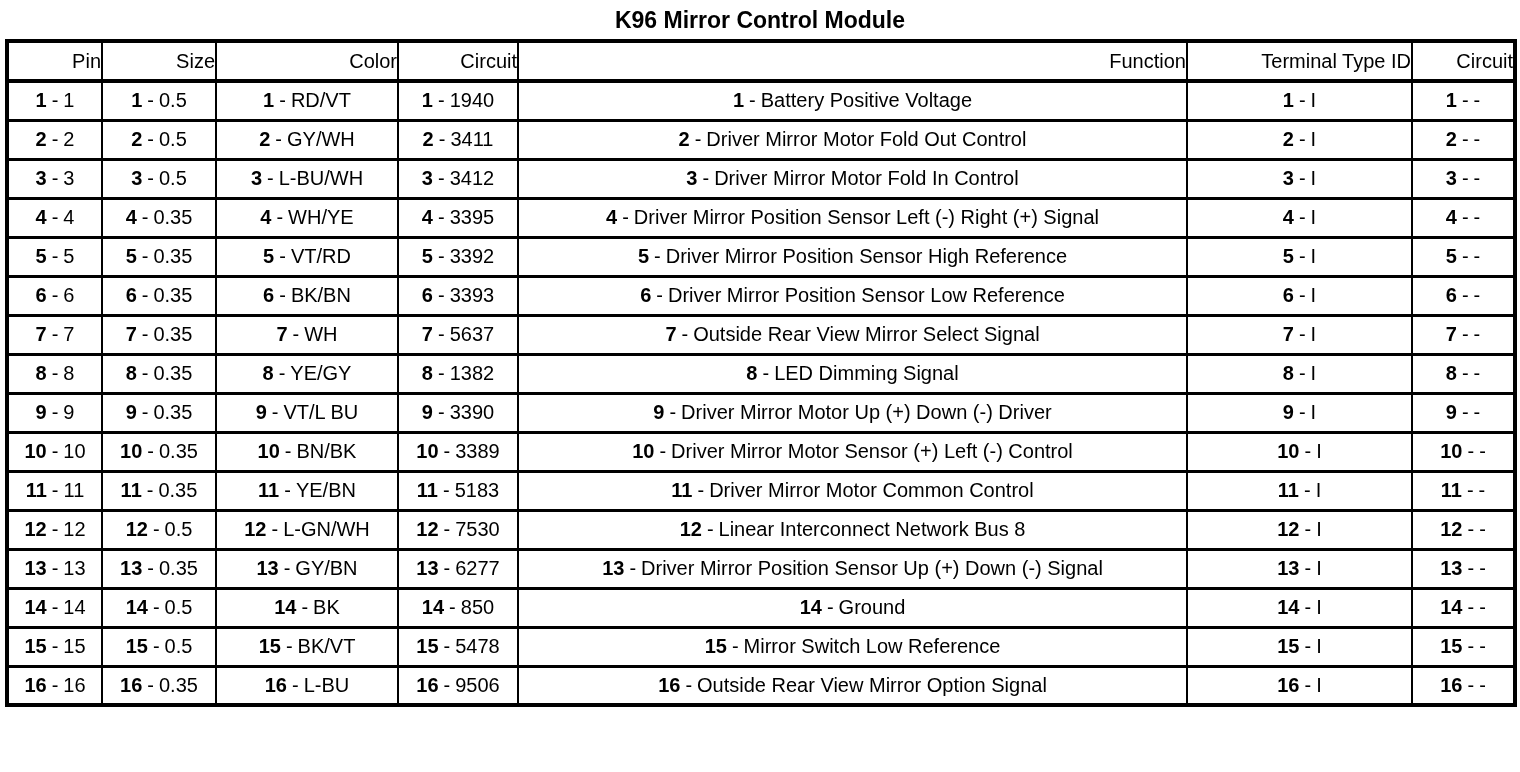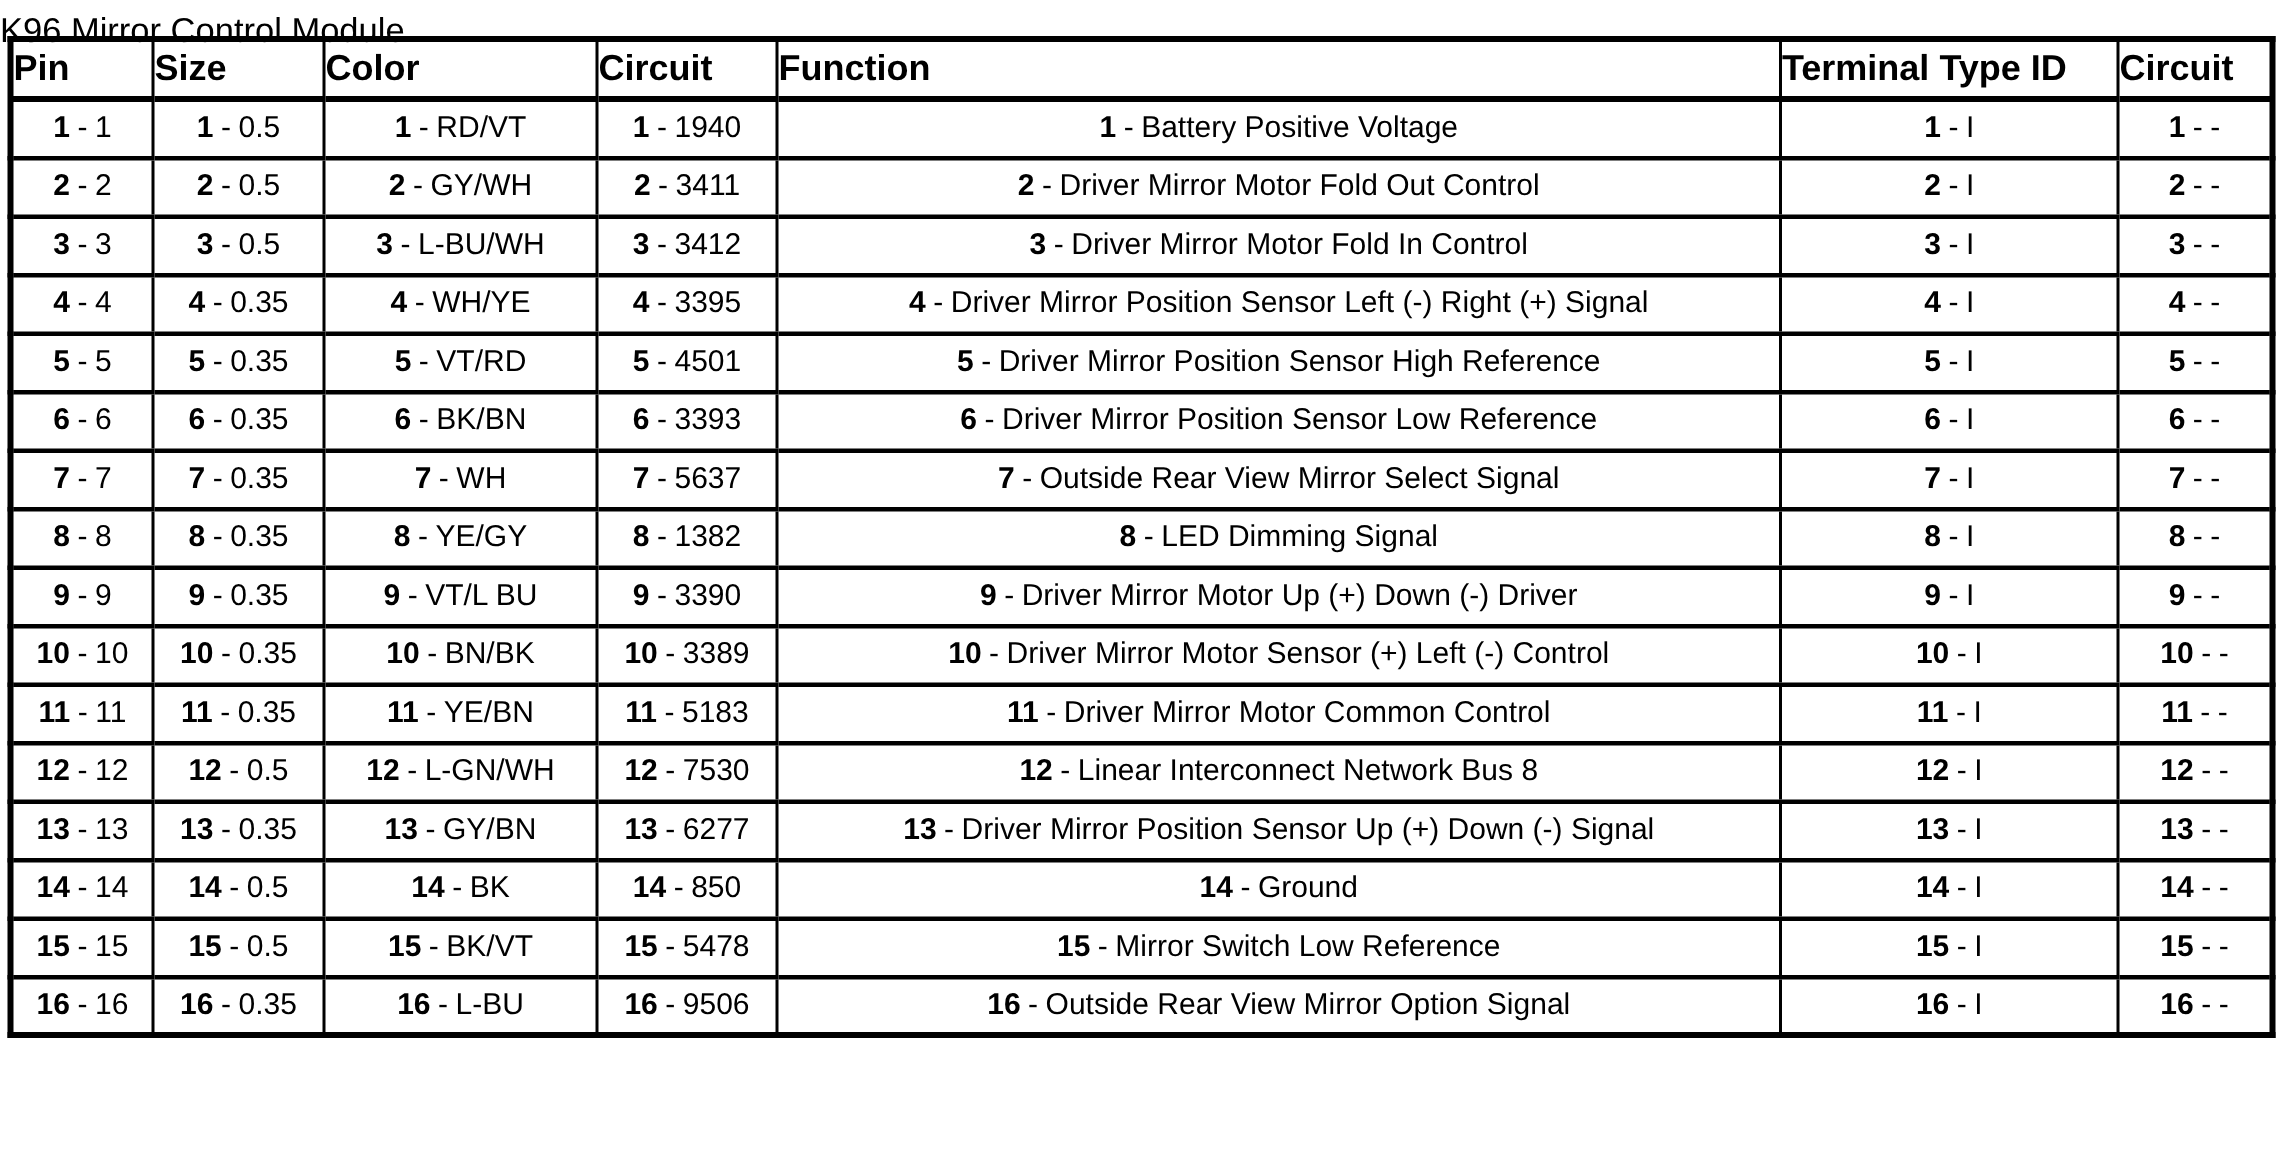--- a/index.html
+++ b/index.html
@@ -3,39 +3,40 @@
 <meta charset="utf-8">
 <style>
   * { box-sizing: border-box; }
   body {
     width: 1520px; height: 772px; margin: 0;
     background: #ffffff; color: #000000;
     font-family: "Liberation Sans", sans-serif;
     overflow: hidden;
   }
   .title {
-    font-weight: normal;
+    text-align: center;
+    font-weight: bold;
     font-size: 23px;
     padding-top: 7px;
-    height: 24px;
+    height: 39px;
   }
   table.pinout {
     border-collapse: collapse;
     table-layout: fixed;
     width: 1508px;
     margin-left: 5px;
     border: 4px solid #000;
   }
   th {
     border: 2px solid #000;
     border-bottom: 4px solid #000;
     height: 40px;
-    font-size: 24px;
-    font-weight: bold;
-    text-align: left;
+    font-size: 20px;
+    font-weight: normal;
+    text-align: right;
     padding: 0;
   }
   td {
     border: 2px solid #000;
     border-top-width: 3px;
     border-bottom-width: 3px;
     height: 39px;
     font-size: 20px;
     text-align: center;
     padding: 0;
@@ -104,21 +105,21 @@
         <td><span class="num">4</span><span class="sep">-</span><span class="val">WH/YE</span></td>
         <td><span class="num">4</span><span class="sep">-</span><span class="val">3395</span></td>
         <td><span class="num">4</span><span class="sep">-</span><span class="val">Driver Mirror Position Sensor Left (-) Right (+) Signal</span></td>
         <td><span class="num">4</span><span class="sep">-</span><span class="val">I</span></td>
         <td><span class="num">4</span><span class="sep">-</span><span class="val">-</span></td>
       </tr>
       <tr>
         <td><span class="num">5</span><span class="sep">-</span><span class="val">5</span></td>
         <td><span class="num">5</span><span class="sep">-</span><span class="val">0.35</span></td>
         <td><span class="num">5</span><span class="sep">-</span><span class="val">VT/RD</span></td>
-        <td><span class="num">5</span><span class="sep">-</span><span class="val">4501</span></td>
+        <td><span class="num">5</span><span class="sep">-</span><span class="val">3392</span></td>
         <td><span class="num">5</span><span class="sep">-</span><span class="val">Driver Mirror Position Sensor High Reference</span></td>
         <td><span class="num">5</span><span class="sep">-</span><span class="val">I</span></td>
         <td><span class="num">5</span><span class="sep">-</span><span class="val">-</span></td>
       </tr>
       <tr>
         <td><span class="num">6</span><span class="sep">-</span><span class="val">6</span></td>
         <td><span class="num">6</span><span class="sep">-</span><span class="val">0.35</span></td>
         <td><span class="num">6</span><span class="sep">-</span><span class="val">BK/BN</span></td>
         <td><span class="num">6</span><span class="sep">-</span><span class="val">3393</span></td>
         <td><span class="num">6</span><span class="sep">-</span><span class="val">Driver Mirror Position Sensor Low Reference</span></td>

